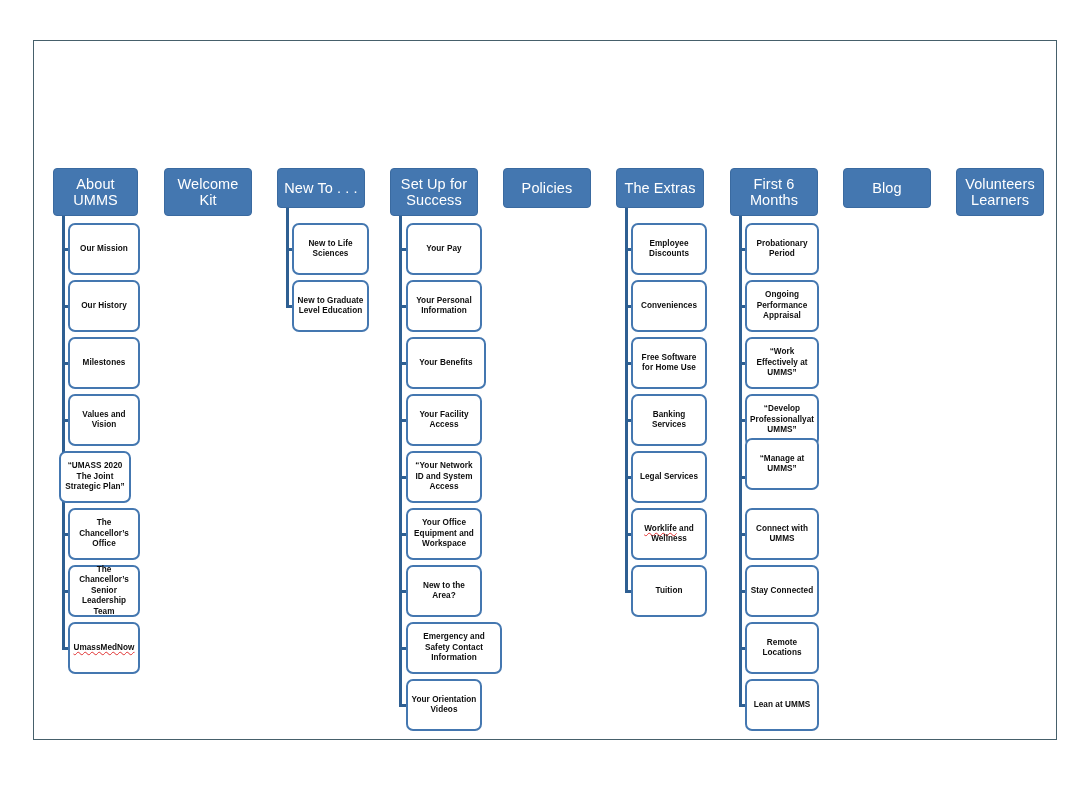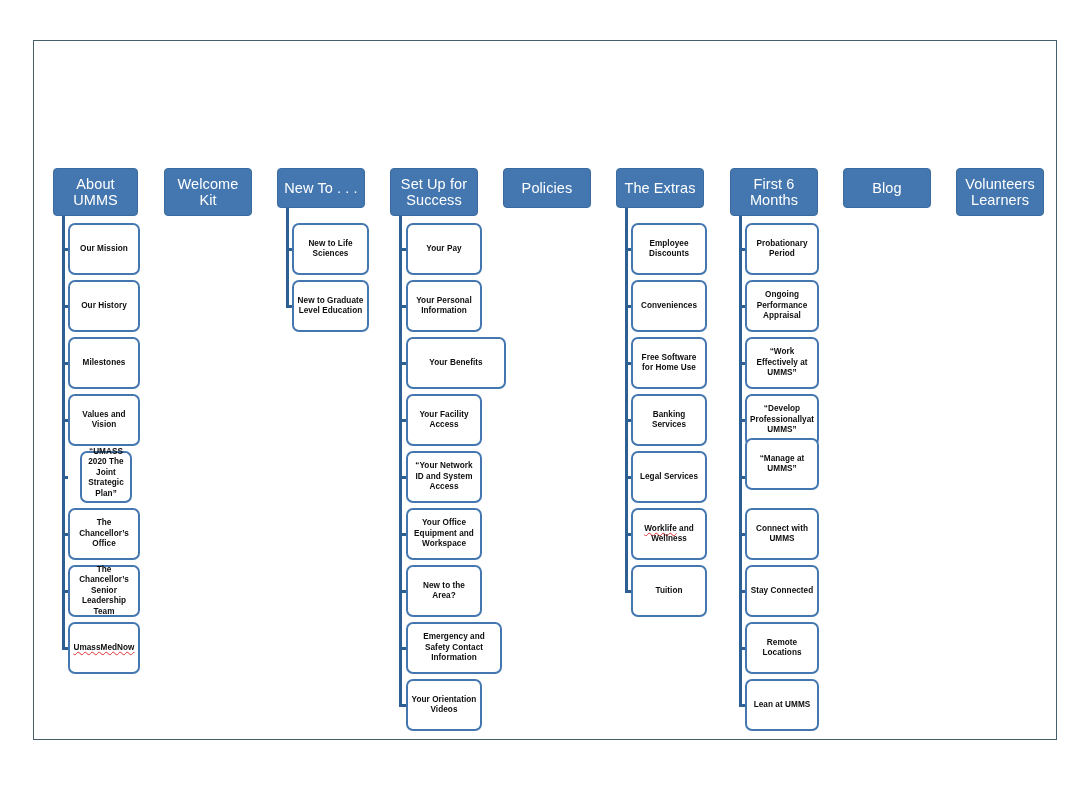--- a/index.html
+++ b/index.html
@@ -138,21 +138,21 @@
         </div>
         <div class="stub" style="left: 62px; top: 361.5px; width: 6px;"></div>
         <div class="child-box" style="left: 68px; top: 337px; width: 72px; height: 52px;">
           <span class="label">Milestones</span>
         </div>
         <div class="stub" style="left: 62px; top: 418.5px; width: 6px;"></div>
         <div class="child-box" style="left: 68px; top: 394px; width: 72px; height: 52px;">
           <span class="label">Values and Vision</span>
         </div>
         <div class="stub" style="left: 62px; top: 475.5px; width: 6px;"></div>
-        <div class="child-box" style="left: 80px; top: 451px; width: 52px; height: 52px; align-items: flex-end;">
+        <div class="child-box" style="left: 59px; top: 451px; width: 72px; height: 52px;">
           <span class="label">“UMASS 2020 The Joint Strategic Plan”</span>
         </div>
         <div class="stub" style="left: 62px; top: 532.5px; width: 6px;"></div>
         <div class="child-box" style="left: 68px; top: 508px; width: 72px; height: 52px;">
           <span class="label">The Chancellor’s Office</span>
         </div>
         <div class="stub" style="left: 62px; top: 589.5px; width: 6px;"></div>
         <div class="child-box" style="left: 68px; top: 565px; width: 72px; height: 52px; justify-content: center;">
           <span class="label">The Chancellor’s Senior Leadership Team</span>
         </div>
@@ -187,21 +187,21 @@
         <div class="trunk" style="left: 399px; top: 216px; height: 489px;"></div>
         <div class="stub" style="left: 399px; top: 247.5px; width: 7px;"></div>
         <div class="child-box" style="left: 406px; top: 223px; width: 76px; height: 52px;">
           <span class="label">Your Pay</span>
         </div>
         <div class="stub" style="left: 399px; top: 304.5px; width: 7px;"></div>
         <div class="child-box" style="left: 406px; top: 280px; width: 76px; height: 52px;">
           <span class="label">Your Personal Information</span>
         </div>
         <div class="stub" style="left: 399px; top: 361.5px; width: 7px;"></div>
-        <div class="child-box" style="left: 406px; top: 337px; width: 100px; height: 52px;">
+        <div class="child-box" style="left: 406px; top: 337px; width: 80px; height: 52px;">
           <span class="label">Your Benefits</span>
         </div>
         <div class="stub" style="left: 399px; top: 418.5px; width: 7px;"></div>
         <div class="child-box" style="left: 406px; top: 394px; width: 76px; height: 52px;">
           <span class="label">Your Facility Access</span>
         </div>
         <div class="stub" style="left: 399px; top: 475.5px; width: 7px;"></div>
         <div class="child-box" style="left: 406px; top: 451px; width: 76px; height: 52px;">
           <span class="label">“Your Network ID and System Access</span>
         </div>

